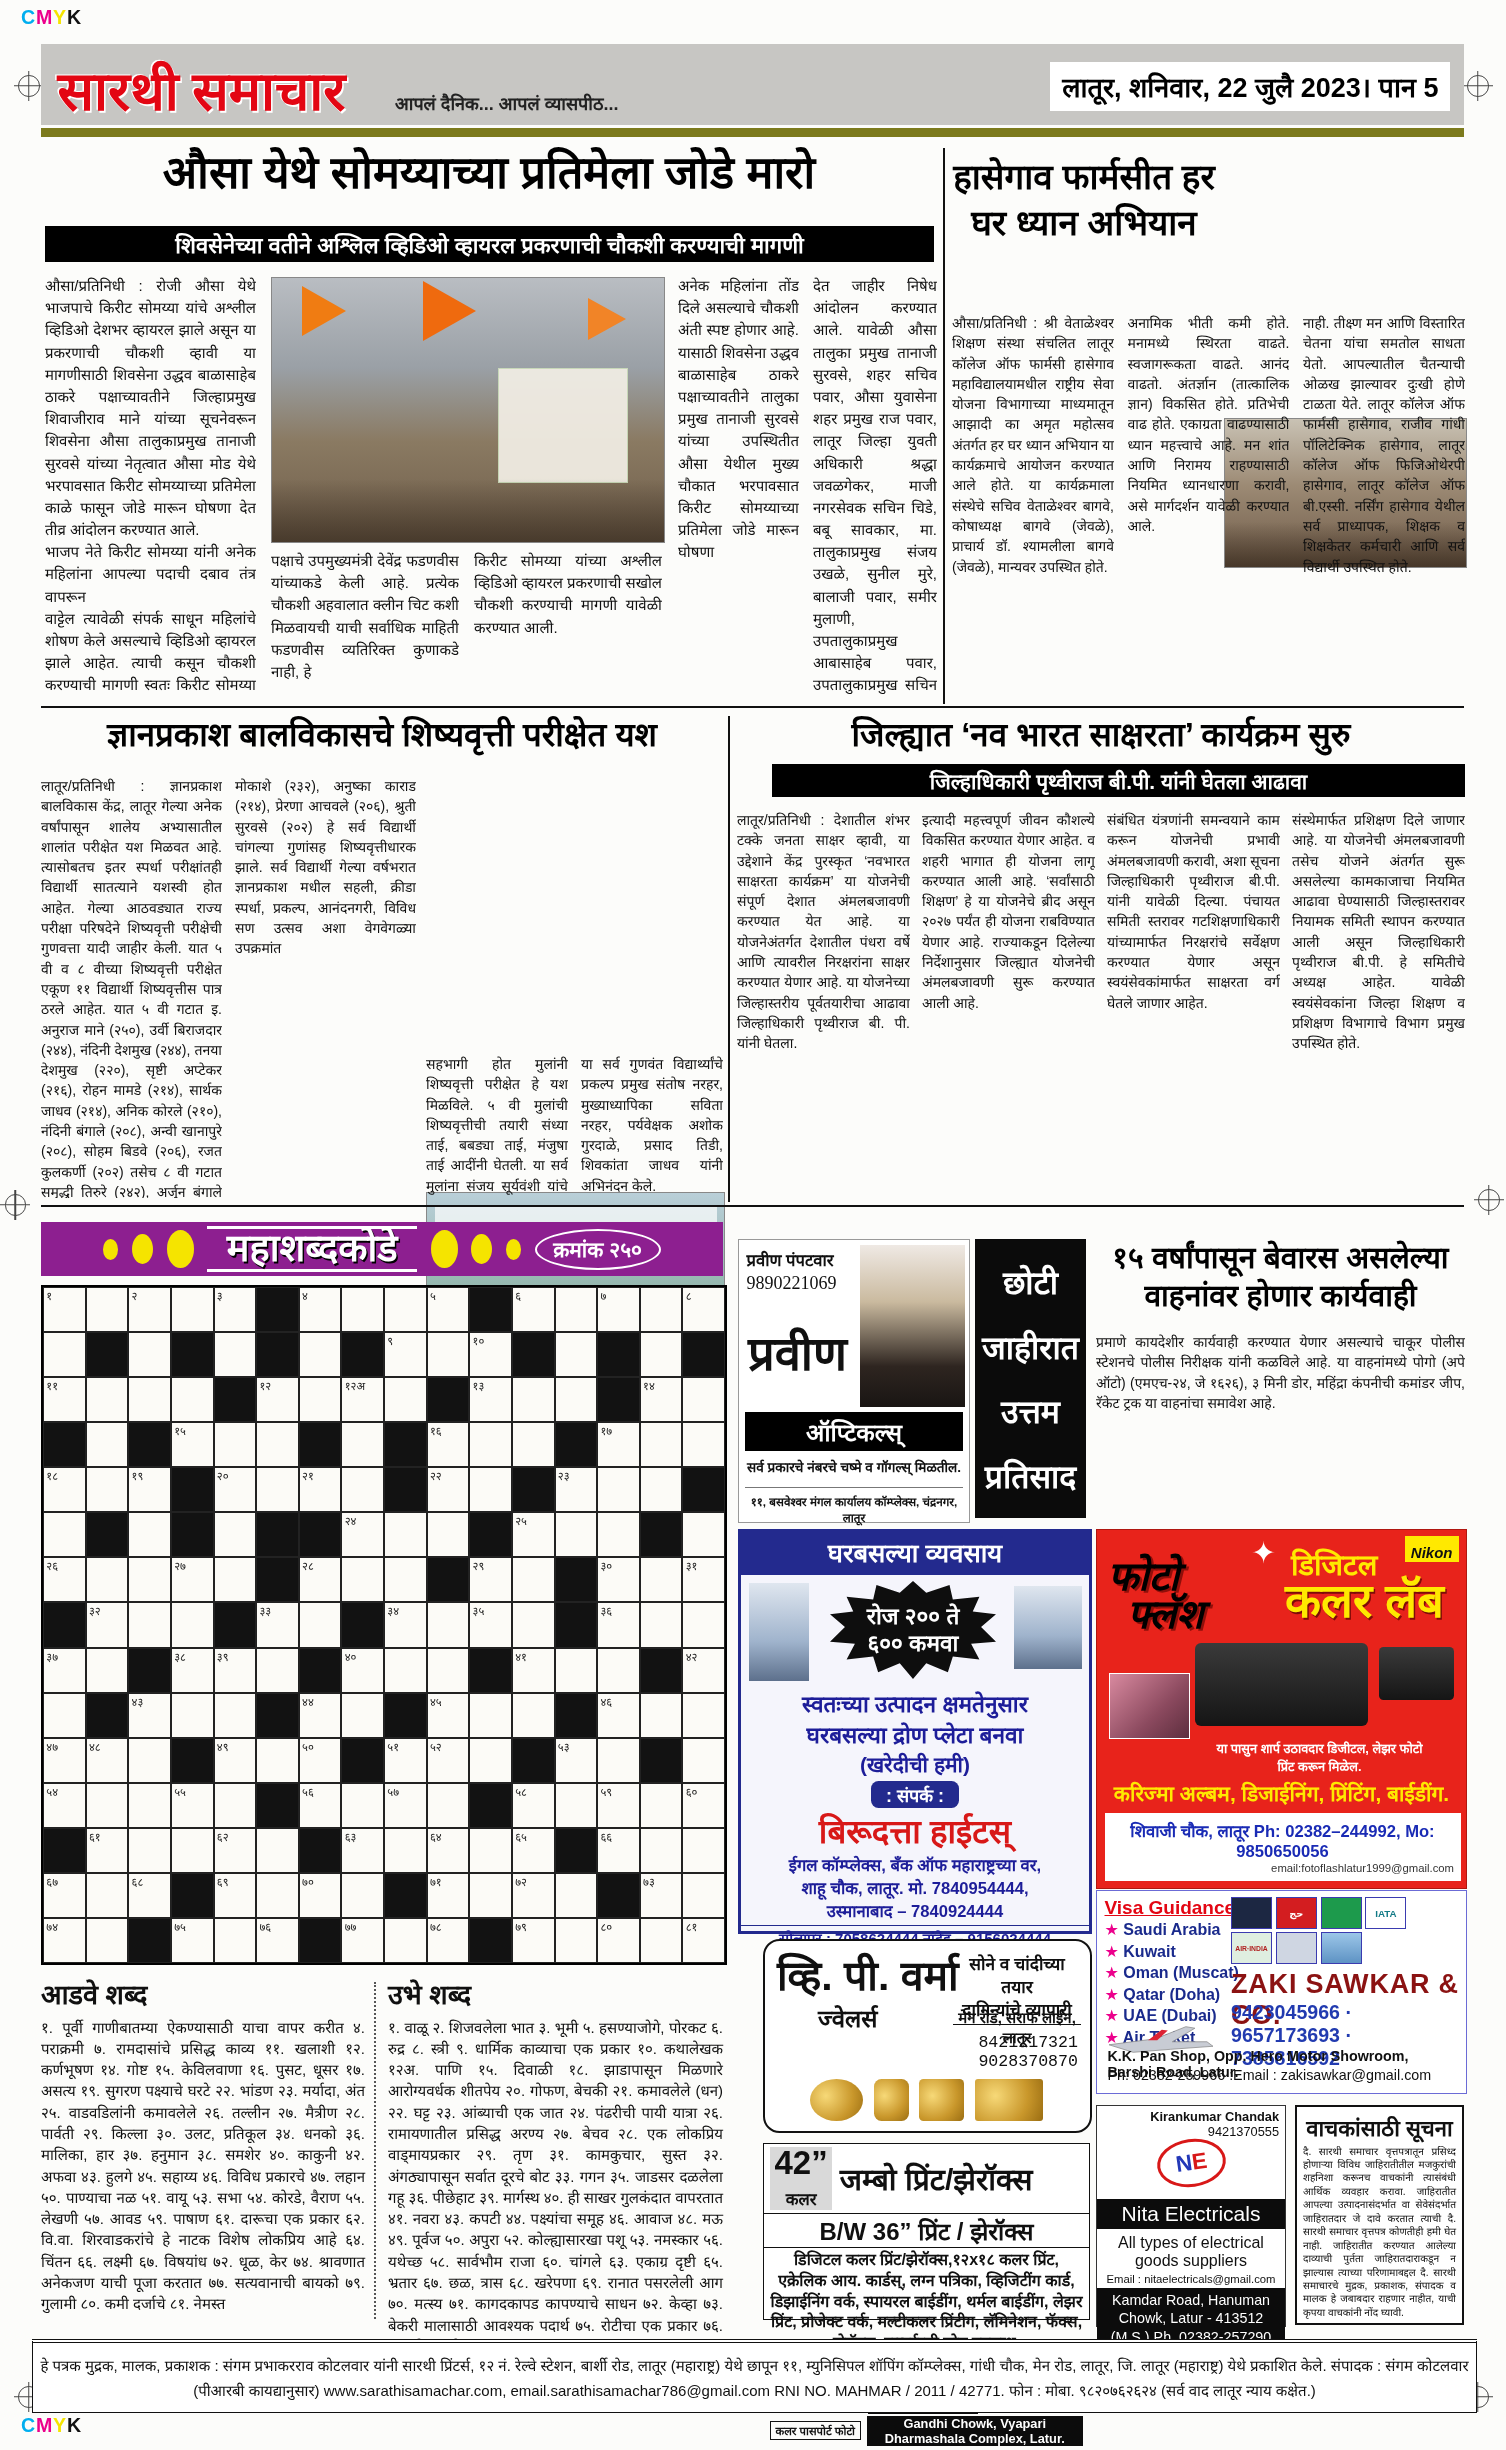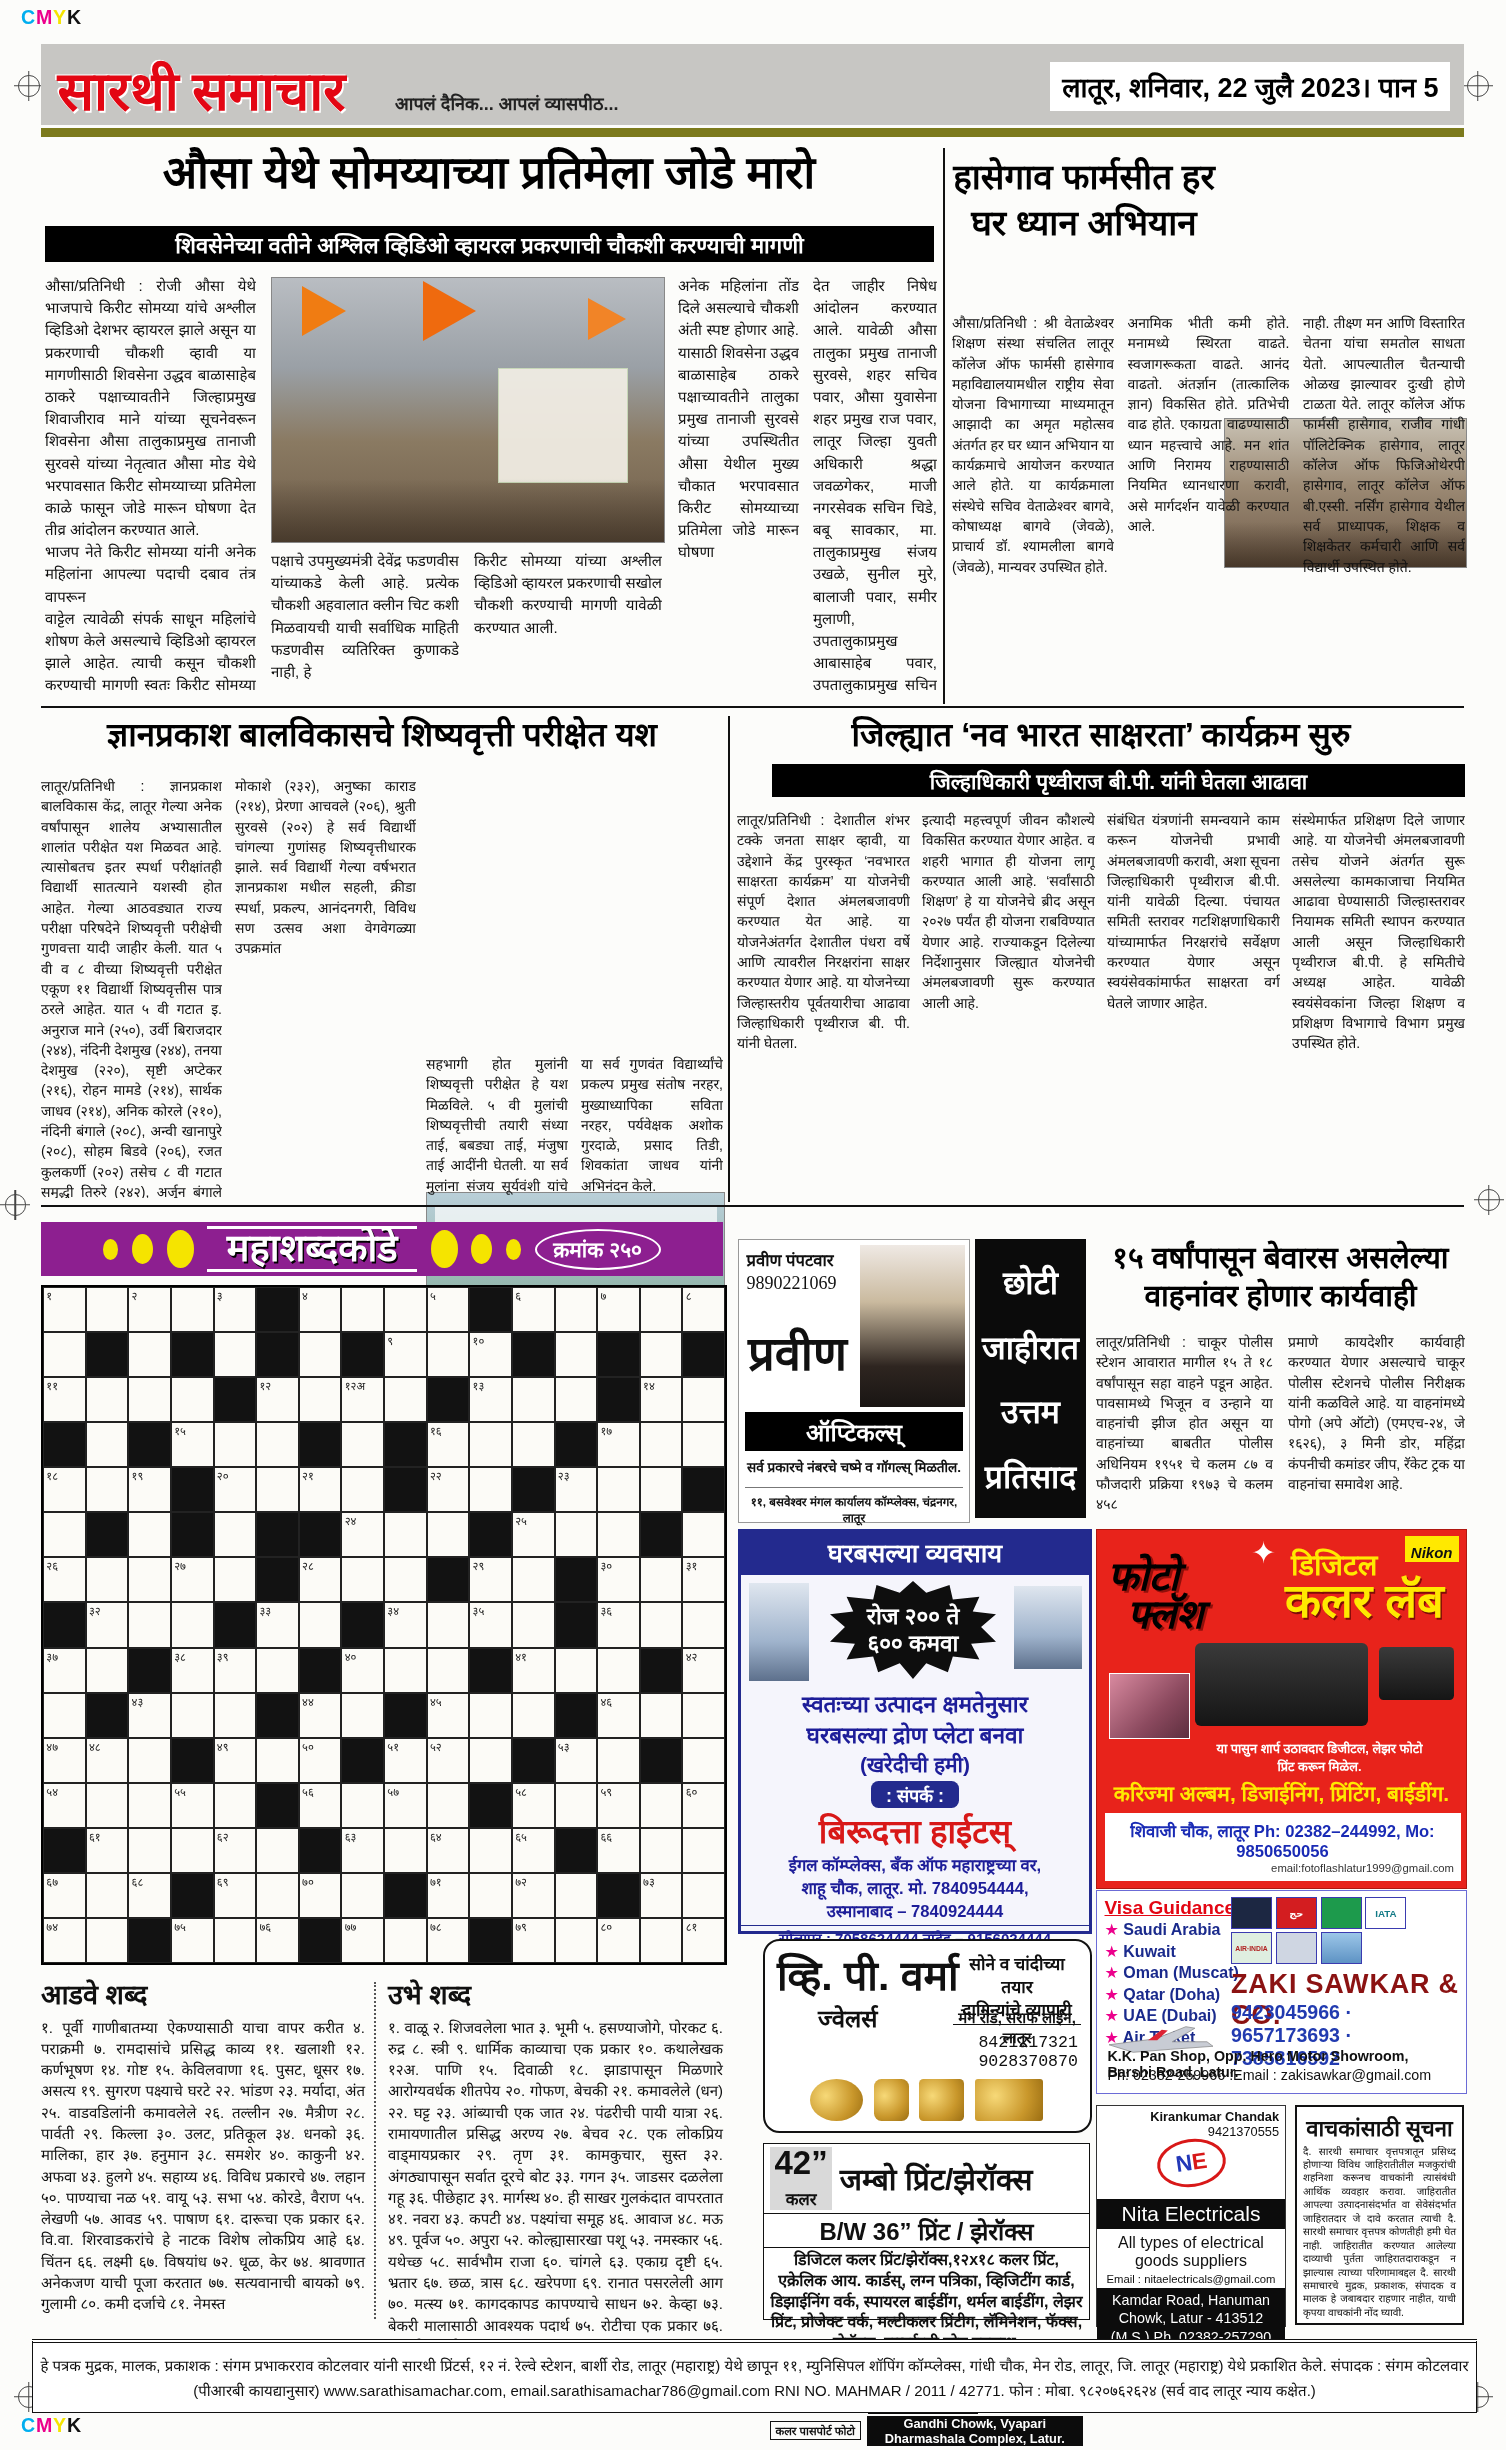--- a/index.html
+++ b/index.html
@@ -651,21 +651,20 @@
       <div>जाहीरात</div>
       <div>उत्तम</div>
       <div>प्रतिसाद</div>
     </div>
 
   <div class="abs head-xl ctr" style="left:1096px;top:1239px;width:369px;font-size:30px;line-height:1.25;">
     <div>१५ वर्षांपासून बेवारस असलेल्या</div>
     <div>वाहनांवर होणार कार्यवाही</div>
   </div>
   <div class="abs" style="left:1096px;top:1332px;width:369px;height:185px;display:flex;gap:15px;">
-    <div class="bodysm just" style="flex:1;overflow:hidden;">लातूर/प्रतिनिधी : चाकूर पोलीस स्टेशन आवारात मागील १५ ते १८ वर्षांपासून सहा वाहने पडून आहेत. पावसामध्ये भिजून व उन्हाने या वाहनांची झीज होत असून या वाहनांच्या बाबतीत पोलीस अधिनियम १९५१ चे कलम ८७ व फौजदारी प्रक्रिया १९७३ चे कलम ४५८</div>
     <div class="bodysm just" style="flex:1;overflow:hidden;">प्रमाणे कायदेशीर कार्यवाही करण्यात येणार असल्याचे चाकूर पोलीस स्टेशनचे पोलीस निरीक्षक यांनी कळविले आहे. या वाहनांमध्ये पोगो (अपे ऑटो) (एमएच-२४, जे १६२६), ३ मिनी डोर, महिंद्रा कंपनीची कमांडर जीप, रॅकेट ट्रक या वाहनांचा समावेश आहे.</div>
   </div>
 
   <div id="ad-ghar" class="adbox">
     <div id="ghar-head">घरबसल्या व्यवसाय</div>
     <div style="position:relative;height:113px;">
       <div class="photo ph-machine" style="position:absolute;left:7.5px;top:7.5px;width:60px;height:98px;border:none;"></div>
       <div class="burst" style="position:absolute;left:89px;top:6px;">
         <div>रोज २०० ते</div>
         <div>६०० कमवा</div>

